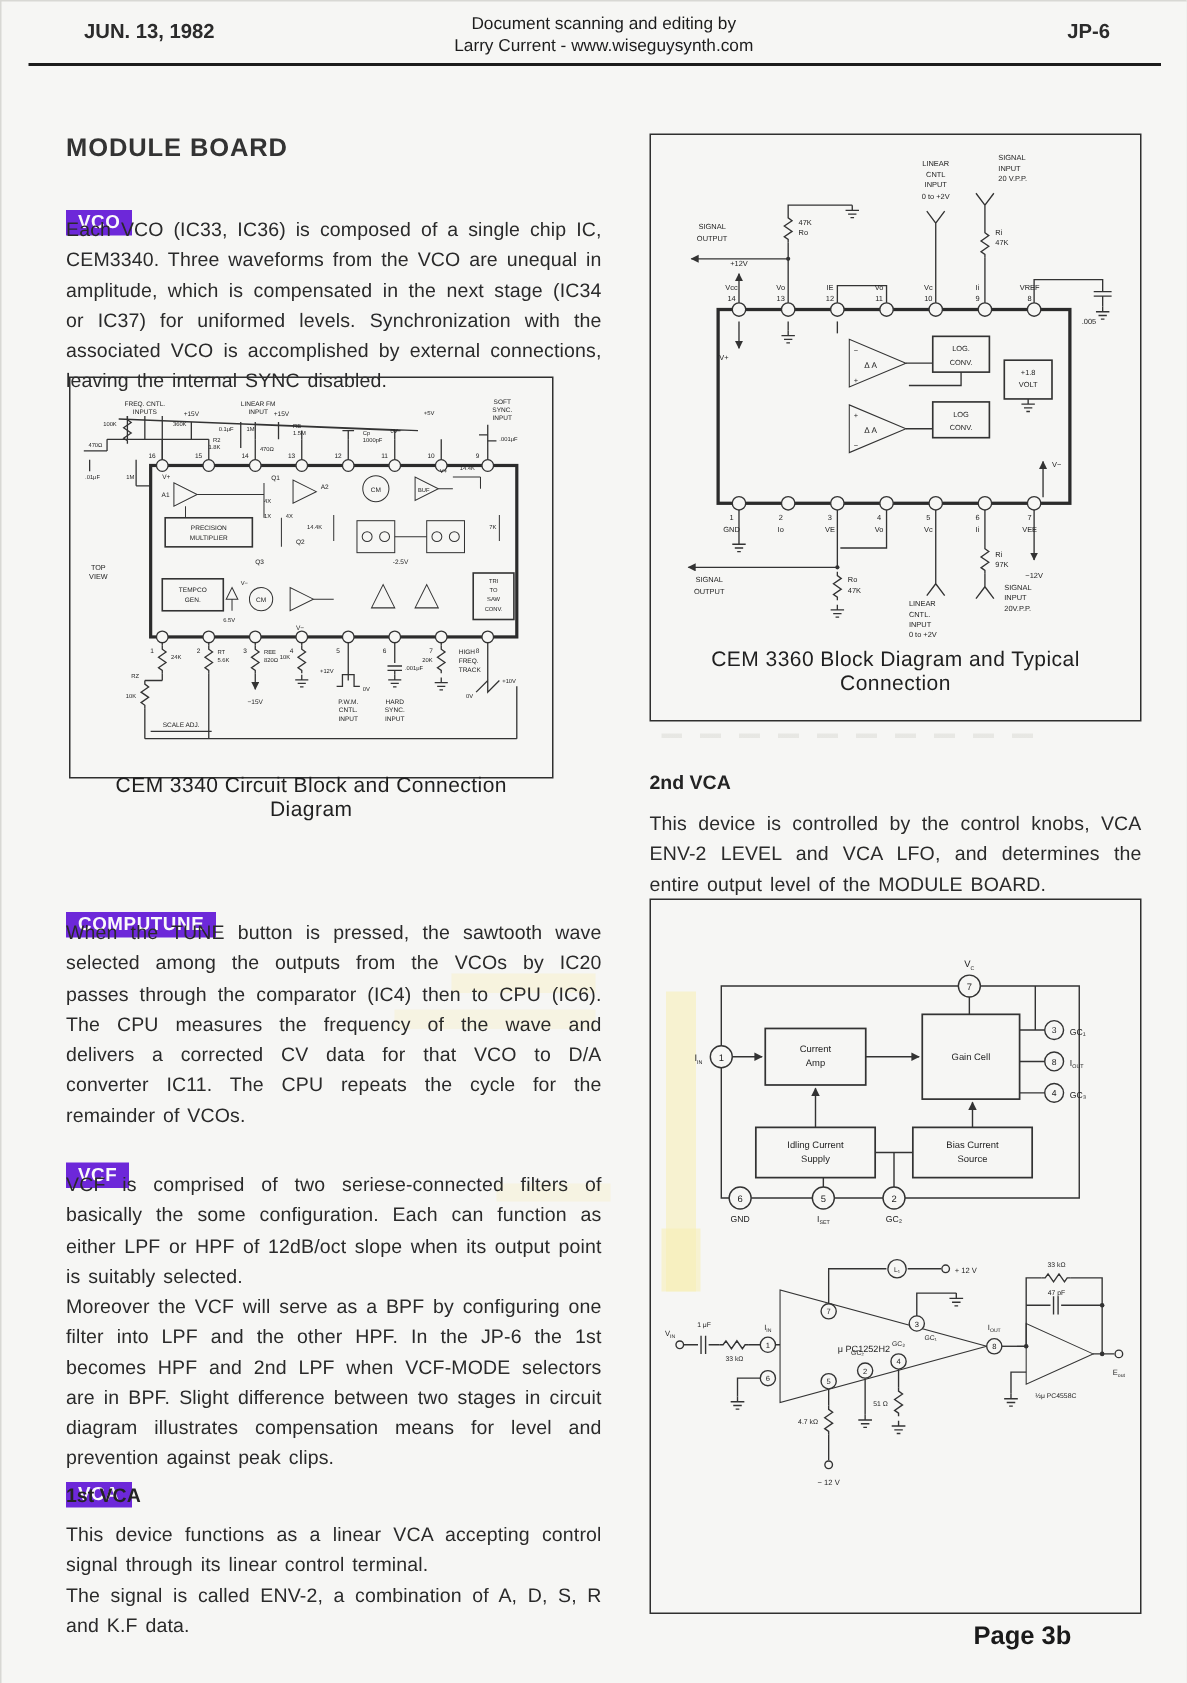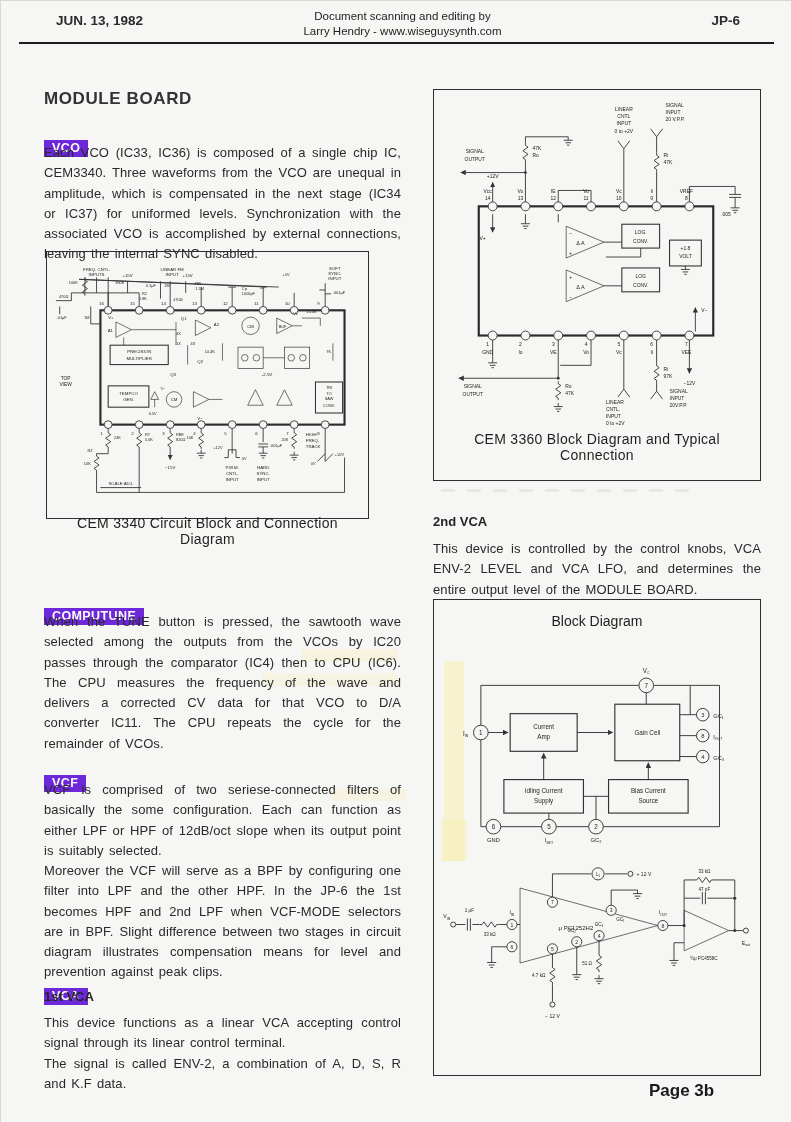--- a/index.html
+++ b/index.html
@@ -53,21 +53,21 @@
         <path d="M0 0 L6 3 L0 6 Z" fill="#333"></path>
       </marker>
   </defs>
 </svg>
 
 <div class="page">
 
   <div class="hdr-date">JUN. 13, 1982</div>
   <div class="hdr-center">
     <div>Document scanning and editing by</div>
-    <div>Larry Hendry - www.wiseguysynth.com</div>
+    <div>Larry Current - www.wiseguysynth.com</div>
   </div>
   <div class="hdr-model">JP-6</div>
   <div class="hdr-rule"></div>
 
   <div class="hl" style="left:443px;top:660px;width:20px;height:200px"></div>
   <div class="hl" style="left:440px;top:818px;width:26px;height:42px"></div>
   <div class="hl" style="left:300px;top:648px;width:96px;height:13px;opacity:.6"></div>
   <div class="hl" style="left:262px;top:672px;width:134px;height:13px;opacity:.5"></div>
   <div class="hl" style="left:330px;top:788px;width:76px;height:12px;opacity:.5"></div>
   <div class="artifact" style="left:440px;top:488px;width:250px"></div>
@@ -434,21 +434,20 @@
           <text class="t5" x="232" y="314">20V.P.P.</text>
         </g>
       </svg>
       <div class="fig-caption" style="margin-top:6px">CEM 3360 Block Diagram and Typical Connection</div>
     </div>
 
     <div class="sub-head abs" style="top:425px;left:0">2nd VCA</div>
     <p class="para abs" style="top:450px;left:0;width:328px">This device is controlled by the control knobs, VCA ENV-2 LEVEL and VCA LFO, and determines the entire output level of the MODULE BOARD.</p>
 
     <div class="fig abs" style="top:510px;left:0;width:328px;height:477px">
-      <div style="text-align:center;font-size:14px;color:#1e1e1e;margin:8px 0 4px">Block Diagram</div>
       <svg width="314" height="222" viewBox="0 0 300 212">
         <g class="wire">
           <path d="M40 88 V50 H191 M205 50 H240 M40 102 V185 H45 M59 185 H98 M112 185 H143 M157 185 H268 V50 H240"></path>
           <path d="M198 57 V68"></path>
           <path d="M47 95 H66" marker-end="url(#ah)"></path>
           <path d="M132 95 H166" marker-end="url(#ah)"></path>
           <path d="M230 78 H246 M230 98 H246 M230 118 H246 M240 50 V78"></path>
           <path d="M100 140 V115" marker-end="url(#ah)"></path>
           <path d="M200 140 V124" marker-end="url(#ah)"></path>
           <path d="M138 156 H162 M105 178 V172 M150 178 V156"></path>

